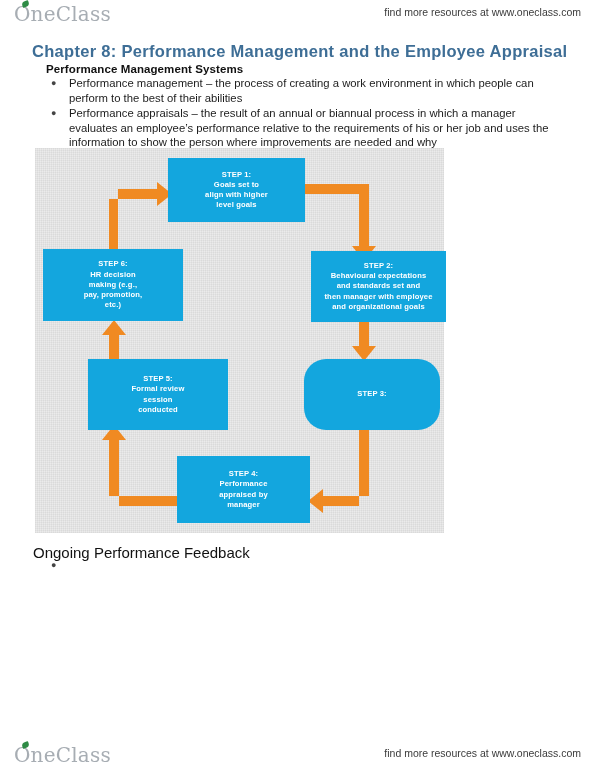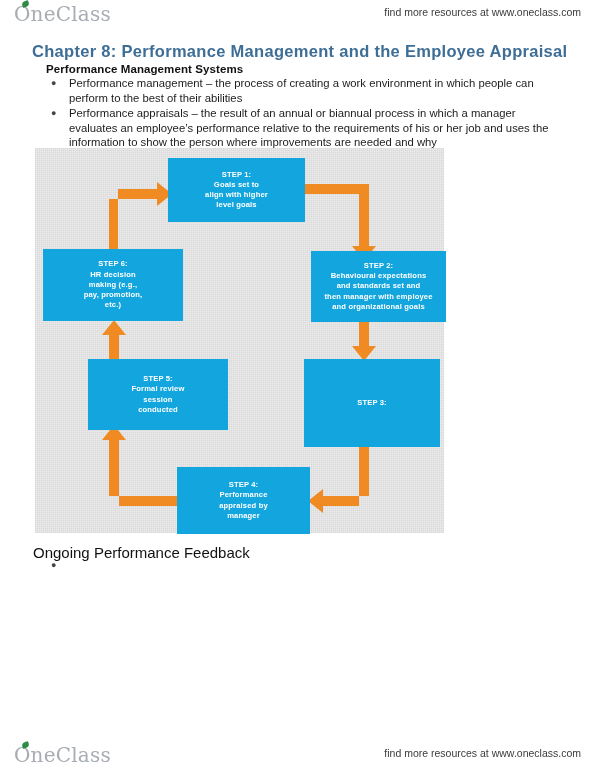--- a/index.html
+++ b/index.html
@@ -243,27 +243,27 @@
     <div class="step-box" style="left:270px; top:103px; width:135px; height:71px;margin-left:6px;">
       <span class="inner">
         <span class="step-label">STEP 2:</span>
         <span class="step-desc" style="white-space:pre-line">Behavioural expectations
 and standards set and
 then manager with employee
 and organizational goals</span>
       </span>
     </div>
 
-    <div class="step-box" style="left:269px; top:211px; width:136px; height:88px;">
+    <div class="step-box" style="left:269px; top:211px; width:136px; height:71px;border-radius:22px;">
       <span class="inner">
         <span class="step-label">STEP 3:</span>
       </span>
     </div>
 
-    <div class="step-box" style="left:142px; top:308px; width:133px; height:67px;margin-top:11px;">
+    <div class="step-box" style="left:142px; top:308px; width:133px; height:67px;">
       <span class="inner">
         <span class="step-label">STEP 4:</span>
         <span class="step-desc" style="white-space:pre-line">Performance
 appraised by
 manager</span>
       </span>
     </div>
 
     <div class="step-box" style="left:9px; top:211px; width:140px; height:71px;margin-left:44px;">
       <span class="inner">

